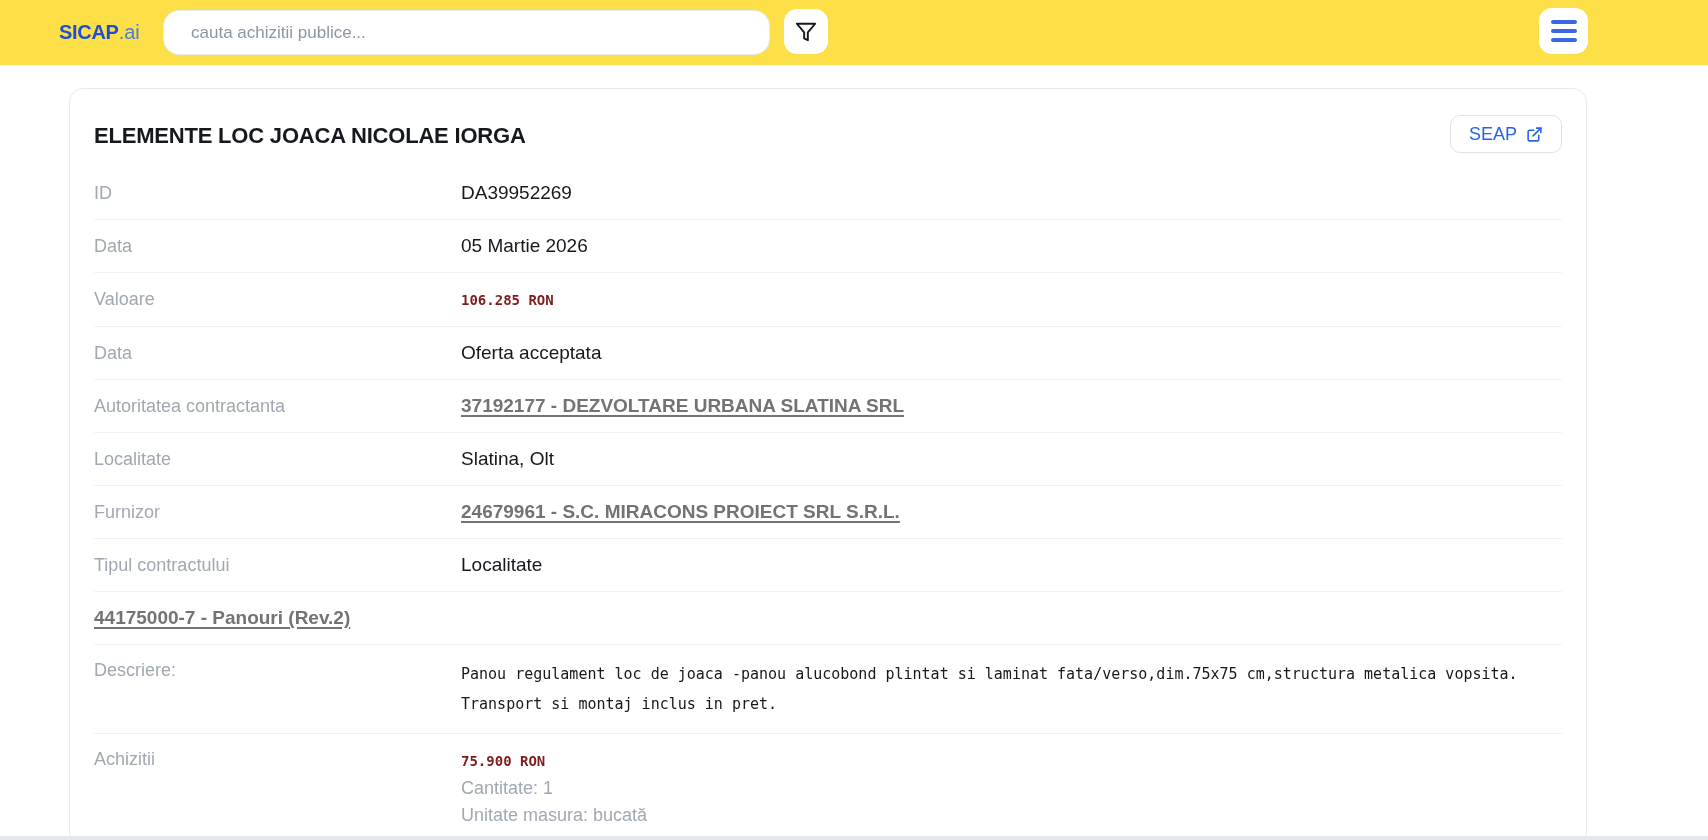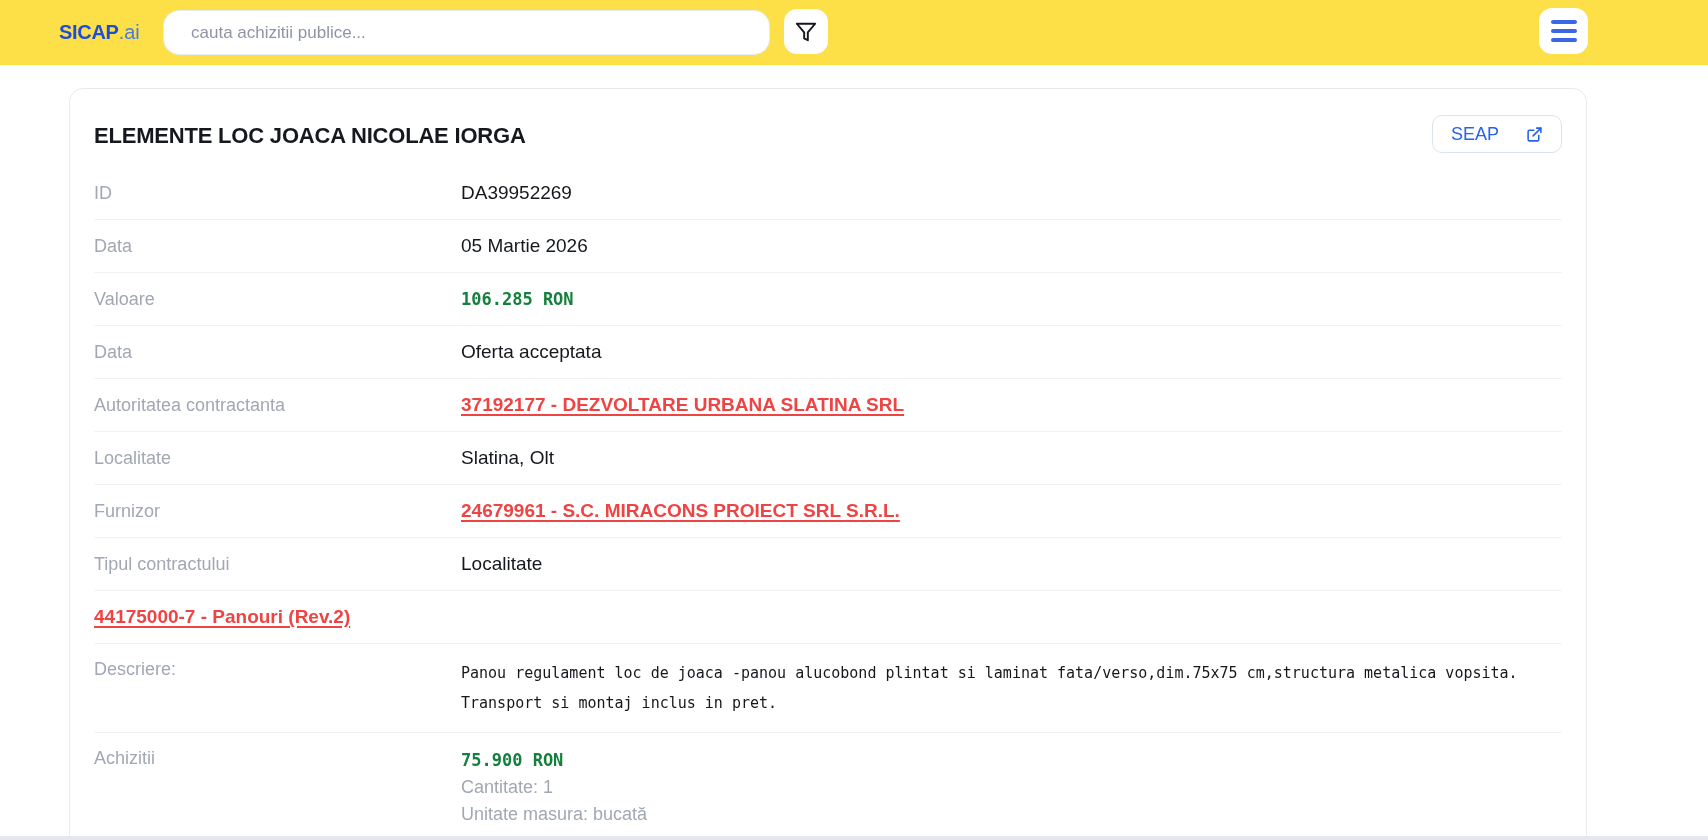--- a/index.html
+++ b/index.html
@@ -26,37 +26,37 @@
   .menu-bars span { display:block; width:26px; height:4px; border-radius:2px;
     background:#3b66e4; }
 
   
   .card { position:absolute; left:69px; top:88px; width:1518px; height:900px;
     background:#ffffff; border:1px solid #e8eaee; border-radius:14px;
     padding:26px 24px 0 24px; }
   .card-head { display:flex; align-items:flex-start; justify-content:space-between; }
   .card-title { font-size:22px; font-weight:700; color:#15181d; letter-spacing:-0.2px;
     padding-top:8px; }
-  .seap-btn { display:flex; align-items:center; gap:27px; height:38px; padding:0 18px;
+  .seap-btn { display:flex; align-items:center; gap:9px; height:38px; padding:0 18px;
     background:#ffffff; border:1px solid #dde3ec; border-radius:10px;
     font-size:18px; color:#2563eb; font-weight:500; cursor:pointer;
     font-family:"Liberation Sans", sans-serif; }
 
   
   .rows { margin-top:14px; }
   .row { display:flex; align-items:flex-start; padding:15px 0;
     border-bottom:1px solid #f1f2f4; }
   .row:last-child { border-bottom:none; }
   .row-label { width:367px; flex:0 0 367px; font-size:18px; color:#a1a8b3;
     line-height:22px; }
   .row-value { font-size:19px; color:#15181d; line-height:22px; }
-  .row-value a.link { color:#ef4444; font-weight:700; text-decoration:underline;
+  .row-value a.link { color:#737373; font-weight:700; text-decoration:underline;
     text-decoration-thickness:2px; text-underline-offset:3px; }
-  .mono-bold { font-family:"DejaVu Sans Mono", monospace; font-size:17px;
-    font-weight:700; color:#15803d; line-height:22px; }
+  .mono-bold { font-family:"DejaVu Sans Mono", monospace; font-size:14px;
+    font-weight:700; color:#7f1d1d; line-height:22px; }
   .row.tall { padding:14px 0; }
   .mono-line { font-family:"DejaVu Sans Mono", monospace; font-size:15px;
     color:#15181d; line-height:30px; }
   .purchase .muted { font-size:18px; color:#a1a8b3; line-height:27px; }
   .purchase .price { line-height:27px; }
 
   .bottom-strip { position:absolute; left:0; bottom:0; width:1708px; height:4px;
     background:#e4e7ec; }
 </style>
 </head>

